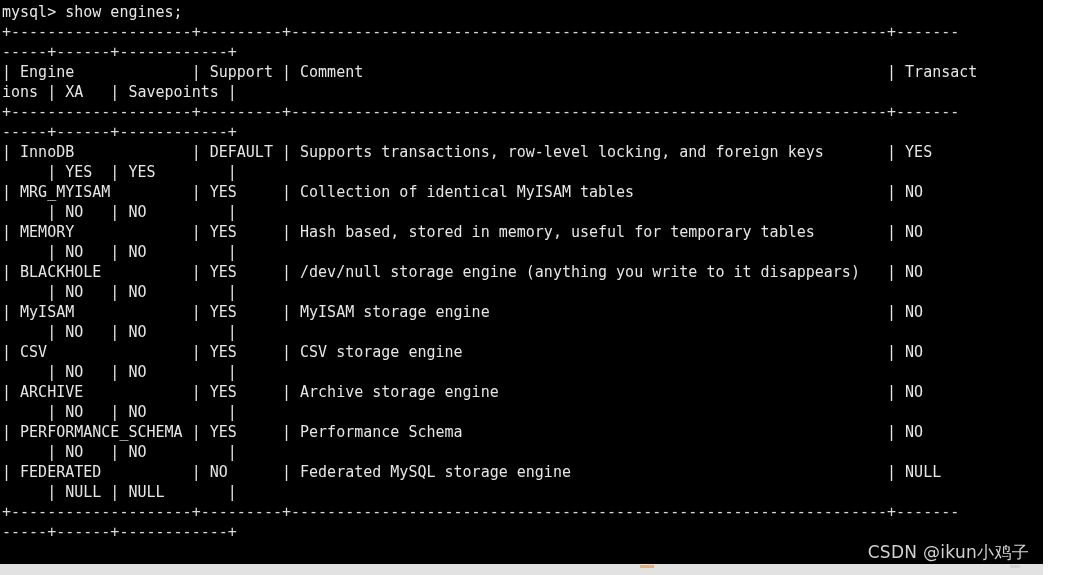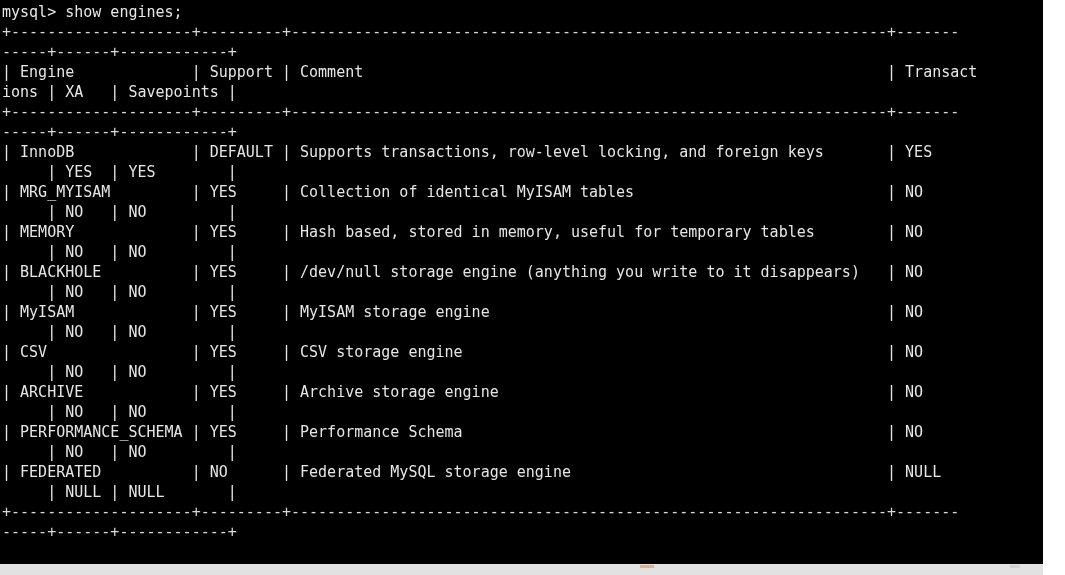--- a/index.html
+++ b/index.html
@@ -86,19 +86,20 @@
 </style>
 </head>
 <body>
 
 <div id="screen">
 
   <div id="terminal">
     <pre id="term-text"><span class="term-line">mysql&gt; show engines;</span><span class="term-line rule">+--------------------+---------+------------------------------------------------------------------+-------</span><span class="term-line rule">-----+------+------------+</span><span class="term-line">| Engine             | Support | Comment                                                          | Transact</span><span class="term-line">ions | XA   | Savepoints |</span><span class="term-line rule">+--------------------+---------+------------------------------------------------------------------+-------</span><span class="term-line rule">-----+------+------------+</span><span class="term-line">| InnoDB             | DEFAULT | Supports transactions, row-level locking, and foreign keys       | YES</span><span class="term-line">     | YES  | YES        |</span><span class="term-line">| MRG_MYISAM         | YES     | Collection of identical MyISAM tables                            | NO</span><span class="term-line">     | NO   | NO         |</span><span class="term-line">| MEMORY             | YES     | Hash based, stored in memory, useful for temporary tables        | NO</span><span class="term-line">     | NO   | NO         |</span><span class="term-line">| BLACKHOLE          | YES     | /dev/null storage engine (anything you write to it disappears)   | NO</span><span class="term-line">     | NO   | NO         |</span><span class="term-line">| MyISAM             | YES     | MyISAM storage engine                                            | NO</span><span class="term-line">     | NO   | NO         |</span><span class="term-line">| CSV                | YES     | CSV storage engine                                               | NO</span><span class="term-line">     | NO   | NO         |</span><span class="term-line">| ARCHIVE            | YES     | Archive storage engine                                           | NO</span><span class="term-line">     | NO   | NO         |</span><span class="term-line">| PERFORMANCE_SCHEMA | YES     | Performance Schema                                               | NO</span><span class="term-line">     | NO   | NO         |</span><span class="term-line">| FEDERATED          | NO      | Federated MySQL storage engine                                   | NULL</span><span class="term-line">     | NULL | NULL       |</span><span class="term-line rule">+--------------------+---------+------------------------------------------------------------------+-------</span><span class="term-line rule">-----+------+------------+</span></pre>
   </div>
 
+  <div id="watermark">CSDN @ikun小鸡子</div>
 
   <div id="bottom-bar">
     <div id="bottom-bar-mark"></div>
     <div id="bottom-bar-mark2"></div>
   </div>
 
 </div>
 
 </body></html>

